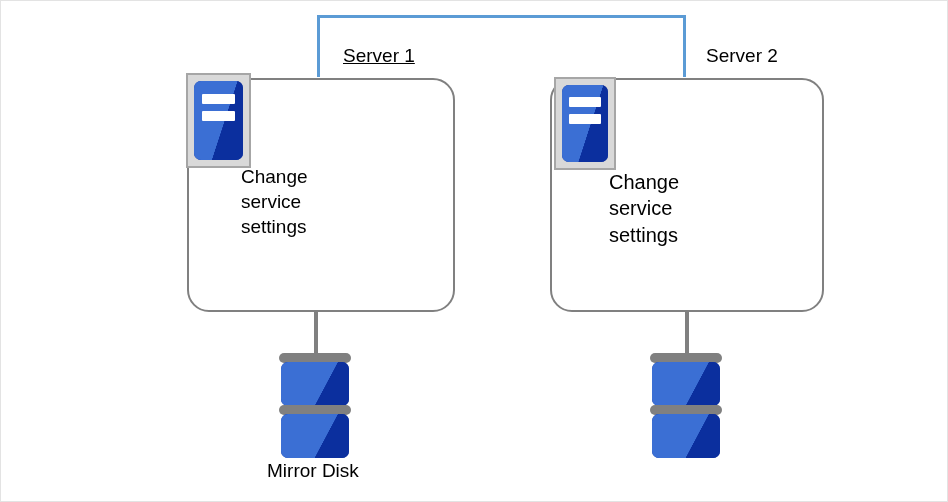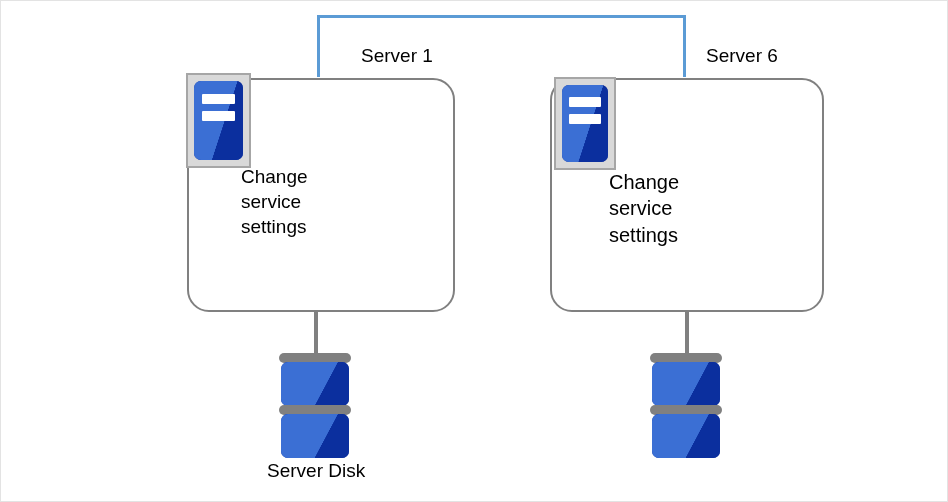--- a/index.html
+++ b/index.html
@@ -28,21 +28,21 @@
   .hb-right { left: 682px; top: 14px;  width: 3px;   height: 62px; }
 
   
   .server-label {
     position: absolute;
     font-size: 19px;
     color: #000000;
     white-space: nowrap;
     line-height: 1;
   }
-  .server-label-1 { left: 360px; top: 45px; }
+  .server-label-1 { left: 342px; top: 45px; text-decoration: underline; }
   .server-label-2 { left: 705px; top: 45px; }
 
   
   .server-box {
     position: absolute;
     border: 2px solid #808080;
     border-radius: 22px;
     background: #ffffff;
     box-sizing: border-box;
   }
@@ -151,21 +151,21 @@
 <body>
 
 <div id="canvas">
 
   <div class="hb-line hb-top"></div>
   <div class="hb-line hb-left"></div>
   <div class="hb-line hb-right"></div>
 
   <div class="server-label server-label-1">Server 1</div>
 
-  <div class="server-label server-label-2">Server 6</div>
+  <div class="server-label server-label-2">Server 2</div>
 
   <div class="server-box server-box-1"></div>
   <div class="box-text box-text-1">Change
 service
 settings</div>
   <div class="node-icon node-icon-1">
     <div class="node-icon-body">
       <div class="node-icon-sheen"></div>
       <div class="node-bar node-bar-a"></div>
       <div class="node-bar node-bar-b"></div>
@@ -190,21 +190,21 @@
   <div class="disk-stack disk-stack-1">
     <div class="disk-plate disk-plate-top"></div>
     <div class="disk-body disk-body-upper">
       <div class="disk-sheen"></div>
     </div>
     <div class="disk-plate disk-plate-mid"></div>
     <div class="disk-body disk-body-lower">
       <div class="disk-sheen"></div>
     </div>
   </div>
-  <div class="disk-caption disk-caption-1">Server Disk</div>
+  <div class="disk-caption disk-caption-1">Mirror Disk</div>
 
   <div class="disk-stack disk-stack-2">
     <div class="disk-plate disk-plate-top"></div>
     <div class="disk-body disk-body-upper">
       <div class="disk-sheen"></div>
     </div>
     <div class="disk-plate disk-plate-mid"></div>
     <div class="disk-body disk-body-lower">
       <div class="disk-sheen"></div>
     </div>

